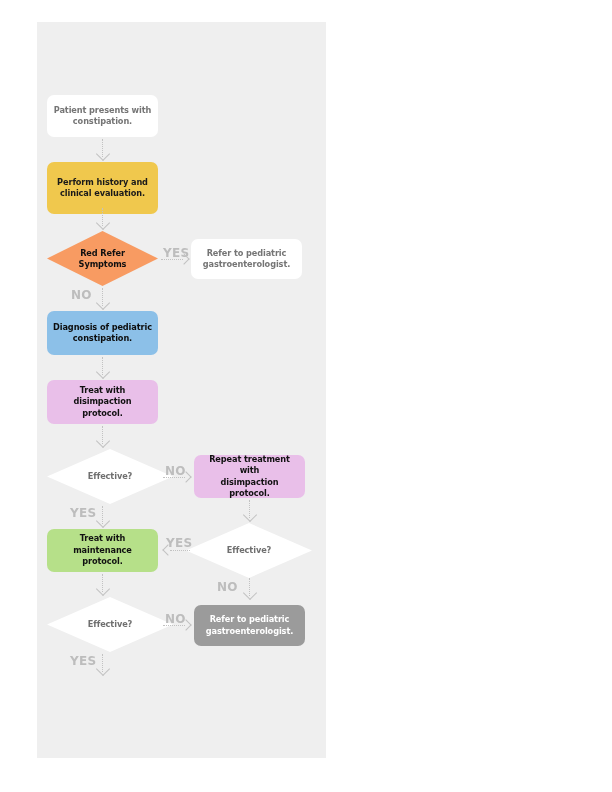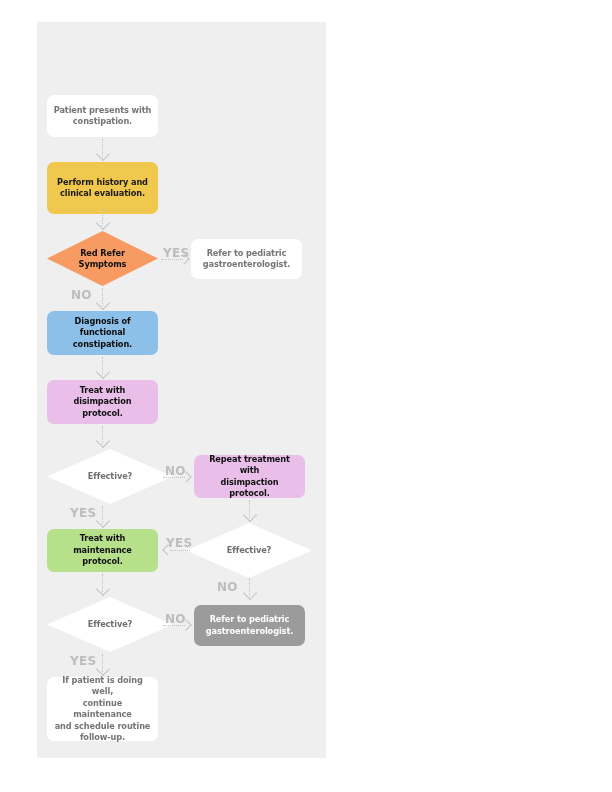--- a/index.html
+++ b/index.html
@@ -171,21 +171,21 @@
   <div class="node box n-white" style="left:154px; top:217px; width:111px; height:40px;">
     <span class="lbl">Refer to pediatric
 gastroenterologist.</span>
   </div>
 
   <div class="edge-label" style="left:34px; top:266px;">NO</div>
   <div class="conn-v" style="left:65px; top:266px; height:18px;"></div>
   <div class="arrow-down" style="left:61px; top:276px;"></div>
 
   <div class="node box n-blue" style="left:10px; top:289px; width:111px; height:44px;">
-    <span class="lbl">Diagnosis of functional
+    <span class="lbl">Diagnosis of pediatric
 constipation.</span>
   </div>
 
   <div class="conn-v" style="left:65px; top:335px; height:18px;"></div>
   <div class="arrow-down" style="left:61px; top:345px;"></div>
 
   <div class="node box n-pink" style="left:10px; top:358px; width:111px; height:44px;">
     <span class="lbl">Treat with
 disimpaction protocol.</span>
   </div>
@@ -243,20 +243,14 @@
 
   <div class="node box n-gray" style="left:157px; top:583px; width:111px; height:41px;">
     <span class="lbl">Refer to pediatric
 gastroenterologist.</span>
   </div>
 
   <div class="edge-label" style="left:33px; top:632px;">YES</div>
   <div class="conn-v" style="left:65px; top:632px; height:18px;"></div>
   <div class="arrow-down" style="left:61px; top:642px;"></div>
 
-  <div class="node box n-white" style="left:10px; top:655px; width:111px; height:64px;">
-    <span class="lbl">If patient is doing well,
-continue maintenance
-and schedule routine
-follow-up.</span>
-  </div>
 
 </div>
 
 </body></html>

